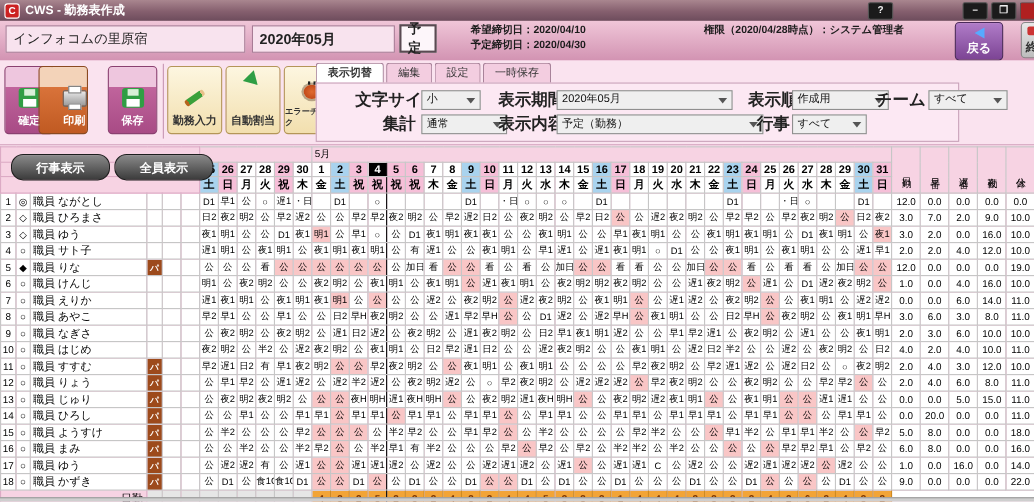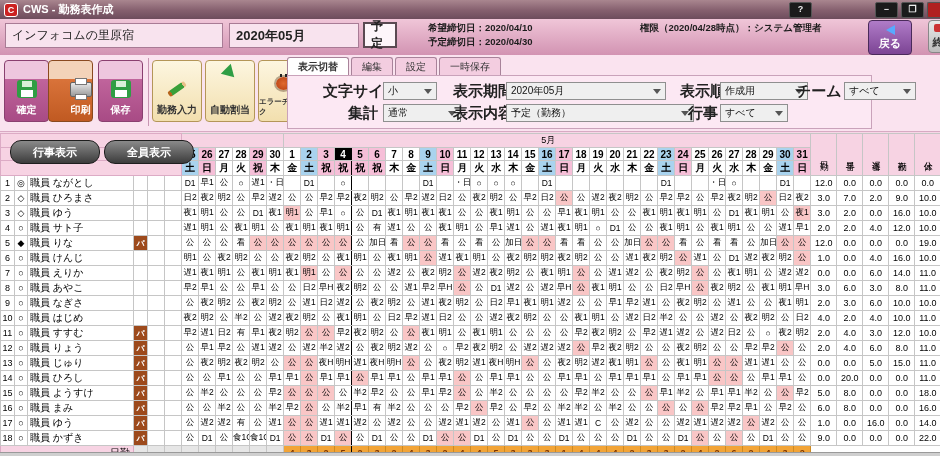--- a/index.html
+++ b/index.html
@@ -72,21 +72,21 @@
   .fselect::after{content:"";position:absolute;right:4px;top:6px;width:0;height:0;
     border-left:4px solid transparent;border-right:4px solid transparent;border-top:5px solid #555}
   
   .tablewrap{position:absolute;left:0;top:133px;width:940px}
   table{border-collapse:collapse;table-layout:fixed;width:940px}
   td{border:1px solid #c6c6c6;padding:0;text-align:center;overflow:hidden;white-space:nowrap;
      font-size:8.5px;color:#000;height:13px;box-sizing:border-box}
   tr.hr1 td{height:13px} tr.hr3 td{height:12px}
   .lh{background:#f7d3e3;border-color:#dcabc5}
   .mh{background:#f7d3e3;border-color:#c6c6c6}
-  .ml{text-align:center;padding-left:2px;font-size:9px;background:#f7d3e3}
+  .ml{text-align:left;padding-left:2px;font-size:9px;background:#f7d3e3}
   .vh{background:#f7d3e3;writing-mode:vertical-rl;text-orientation:upright;font-size:9px;letter-spacing:1px;padding:1px 0}
   .dh{font-weight:bold;font-size:10px}
   .wh{font-weight:bold;font-size:10px}
   .c-wd{background:#fff}.c-sat{background:#a9d3ee}.c-hol{background:#f6bfd8}
   .c-sel{background:#000;color:#fff}
   .sc{border-left:1px solid #000 !important;border-right:1px solid #000 !important}
   .rn{font-size:9px;background:#fff}
   .sym{font-size:9px;background:#fff}
   .nm{text-align:left;font-size:10px;padding-left:2px;background:#fff}
   .pa{background:#fff;font-size:8px}
@@ -138,21 +138,21 @@
   </div>
 
 <div class="toolband"></div>
 <div id="toolbtns">
     <div class="tbtn pink" style="left: 4px;">
       <div class="icon">
         <div class="i-floppy"></div>
       </div>
       <span>確定</span>
     </div>
-    <div class="tbtn orange" style="left: 48px; padding-left: 20px;">
+    <div class="tbtn orange" style="left: 35px; padding-left: 20px;">
       <div class="icon">
         <div class="i-printer"></div>
       </div>
       <span>印刷</span>
     </div>
     <div class="tbtn pink" style="left: 98px;">
       <div class="icon">
         <div class="i-floppy"></div>
       </div>
       <span>保存</span>

